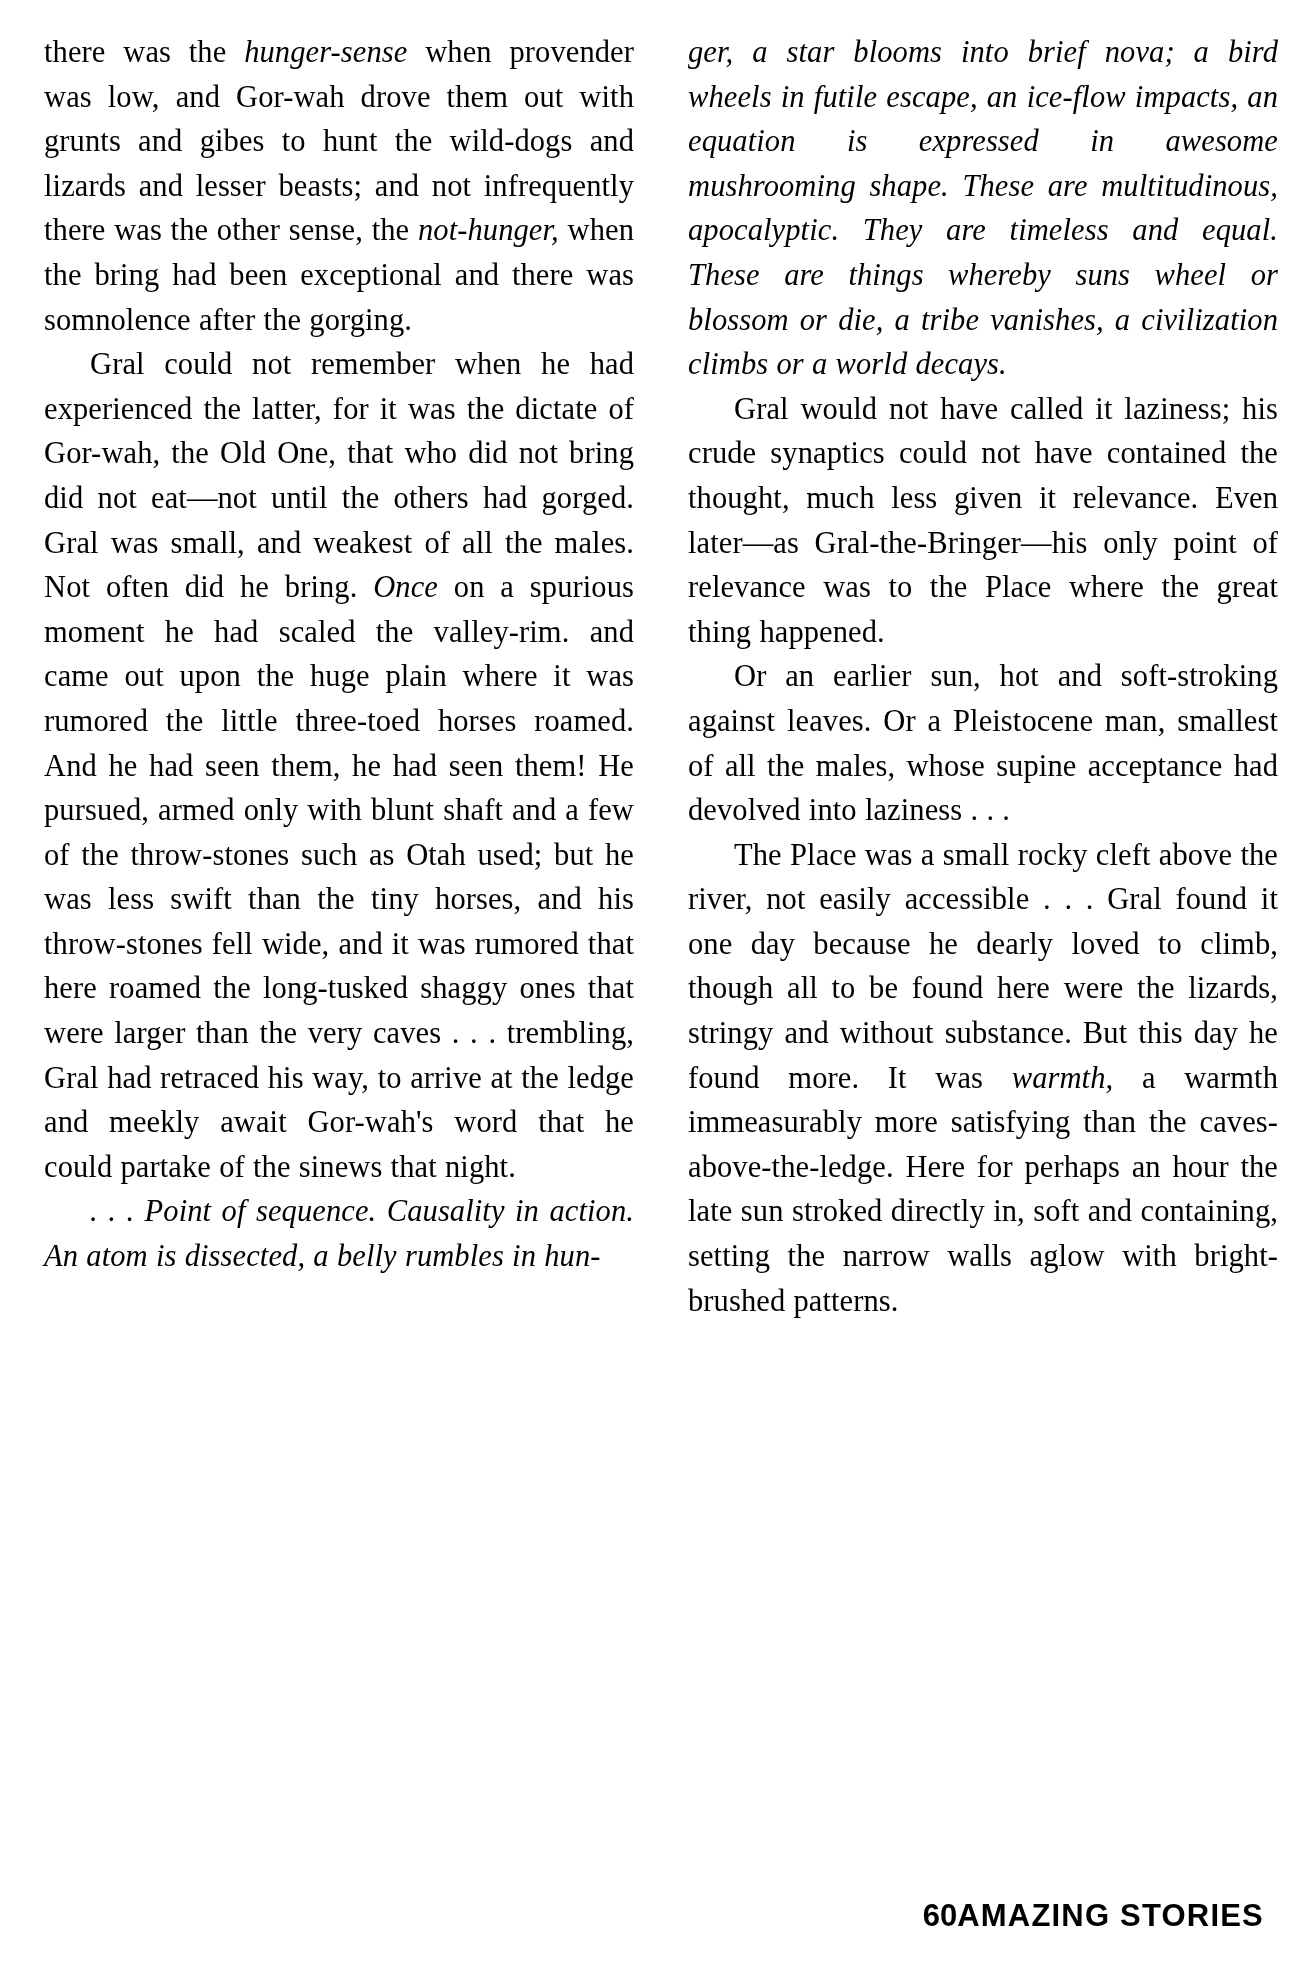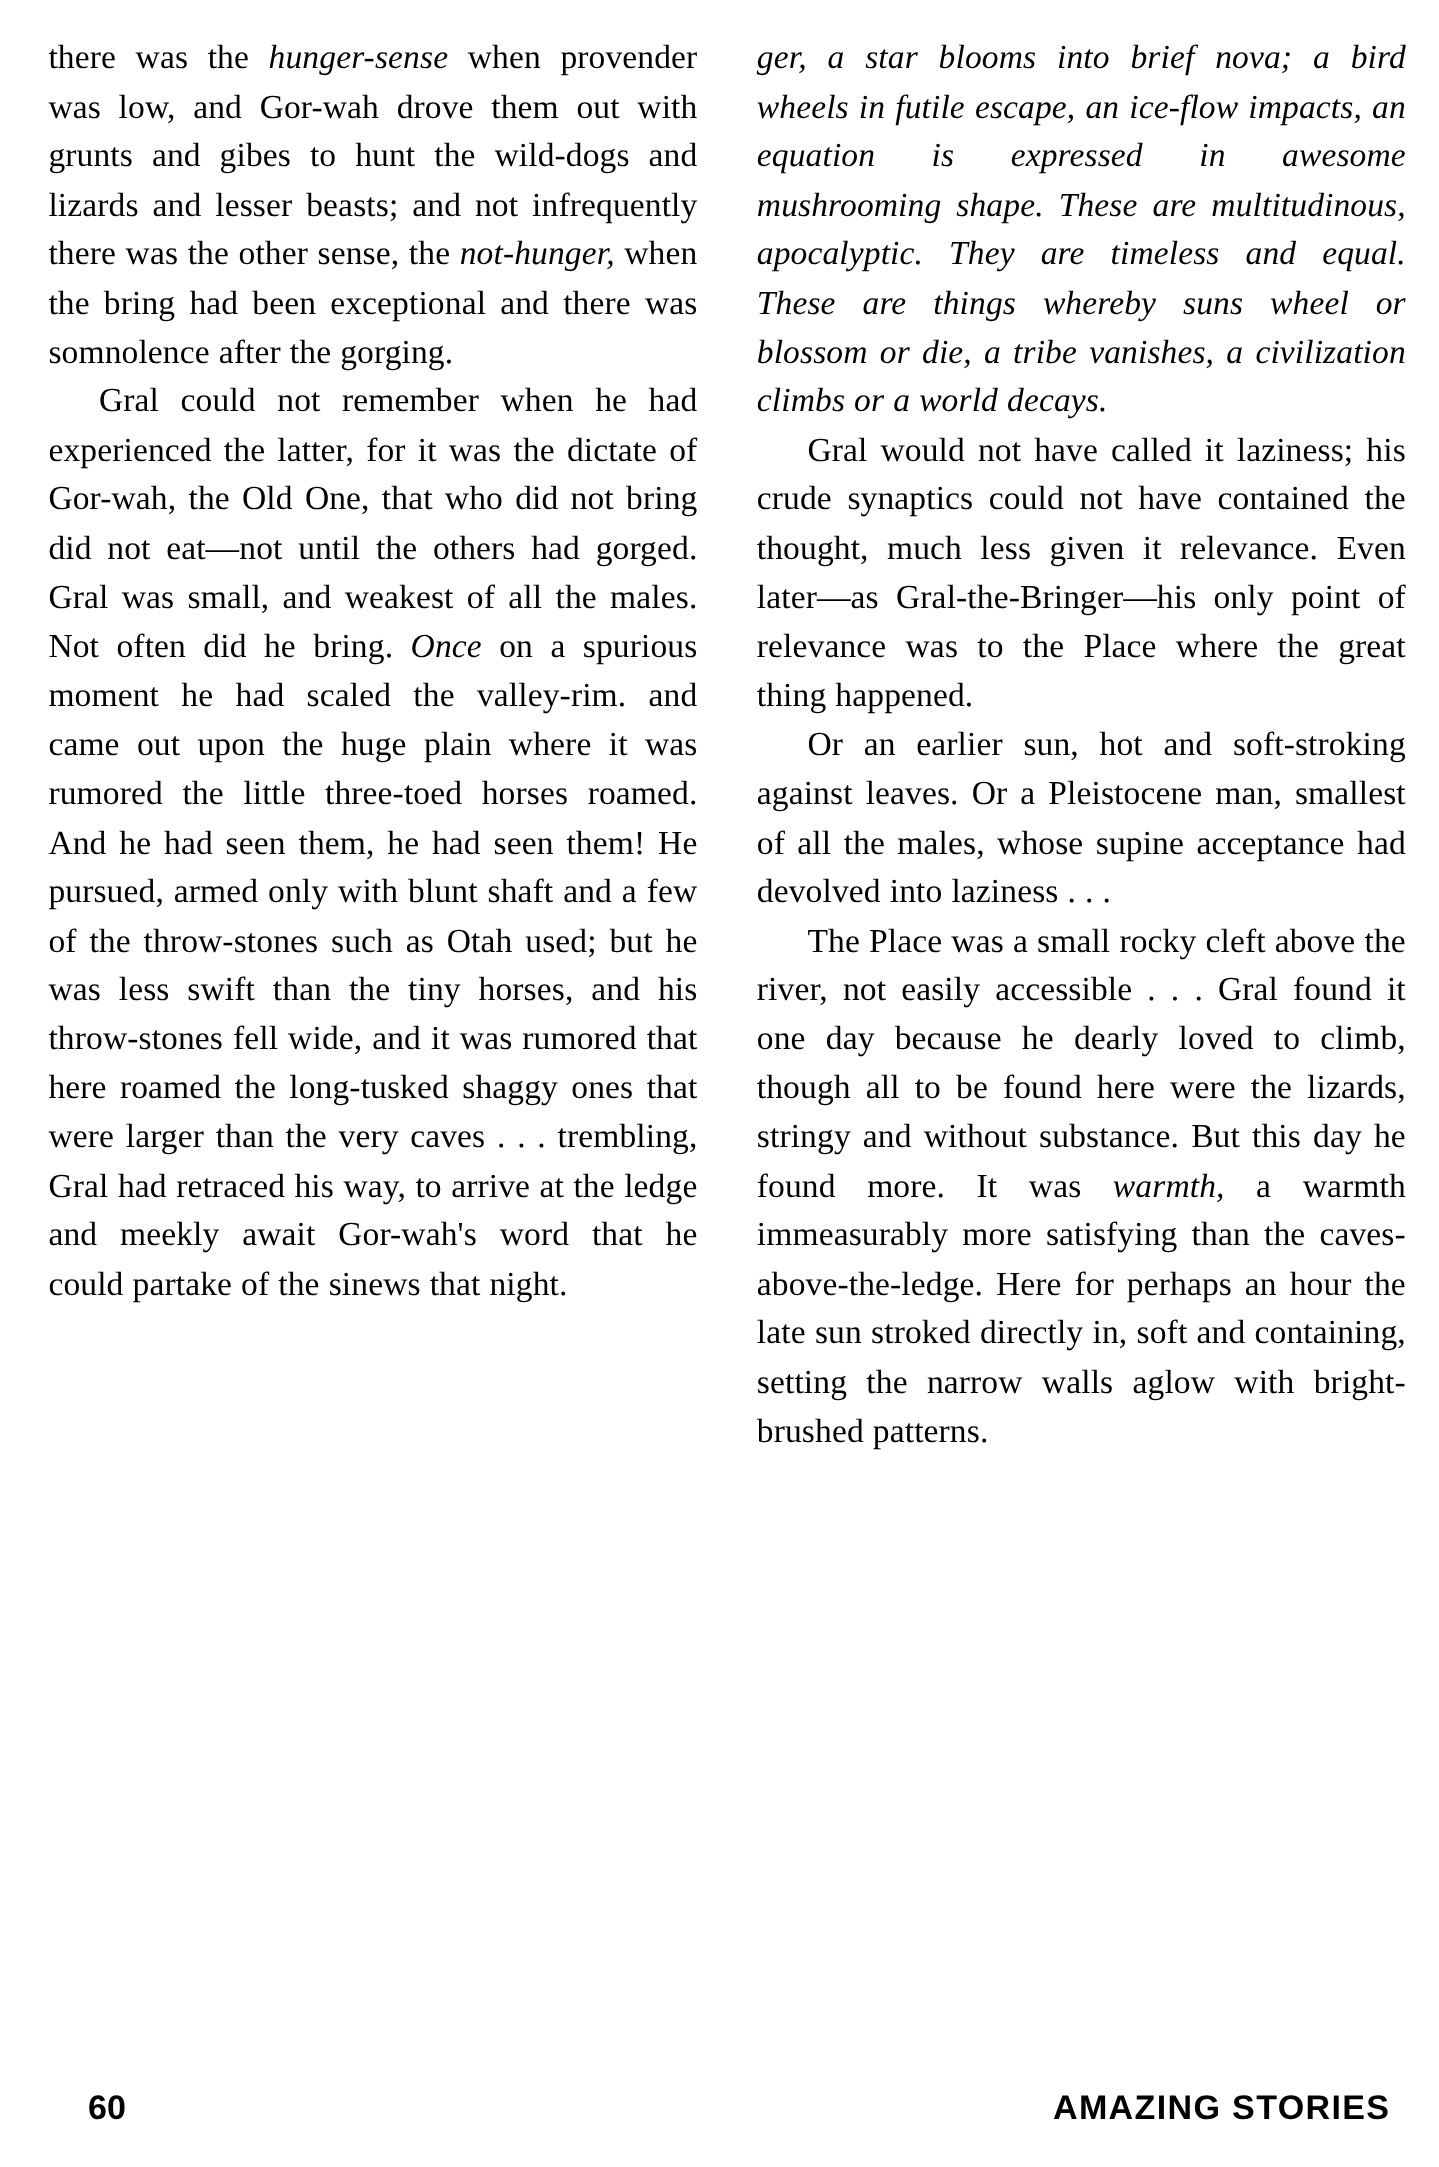--- a/index.html
+++ b/index.html
@@ -52,21 +52,21 @@
     font-style: italic;
   }
   .ital-run { font-style: italic; }
   .footer {
     position: absolute;
     left: 44px;
     right: 44px;
     bottom: 36px;
     display: flex;
     flex-direction: row;
-    justify-content: space-between;
+    justify-content: flex-end;
     align-items: flex-end;
     margin-left: 36px;
   }
   .folio {
     font-family: "Liberation Sans", sans-serif;
     font-weight: bold;
     font-size: 31px;
     letter-spacing: 0px;
   }
   .mag {
@@ -77,20 +77,21 @@
   }
 </style>
 </head>
 <body>
 
 <div class="page">
   <div class="columns">
     <div class="col" id="left-col">
         <p>there was the <span class="ital-run">hunger-sense</span> when provender was low, and Gor-wah drove them out with grunts and gibes to hunt the wild-dogs and lizards and lesser beasts; and not infrequently there was the other sense, the <span class="ital-run">not-hunger,</span> when the bring had been exceptional and there was somnolence after the gorging.</p>
         <p class="indent">Gral could not remember when he had experienced the latter, for it was the dictate of Gor-wah, the Old One, that who did not bring did not eat—not until the others had gorged. Gral was small, and weakest of all the males. Not often did he bring. <span class="ital-run">Once</span> on a spurious moment he had scaled the valley-rim. and came out upon the huge plain where it was rumored the little three-toed horses roamed. And he had seen them, he had seen them! He pursued, armed only with blunt shaft and a few of the throw-stones such as Otah used; but he was less swift than the tiny horses, and his throw-stones fell wide, and it was rumored that here roamed the long-tusked shaggy ones that were larger than the very caves . . . trembling, Gral had retraced his way, to arrive at the ledge and meekly await Gor-wah's word that he could partake of the sinews that night.</p>
+        <p class="ital indent">. . . Point of sequence. Causality in action. An atom is dissected, a belly rumbles in hun-</p>
       </div>
     <div class="col" id="right-col">
         <p class="ital">ger, a star blooms into brief nova; a bird wheels in futile escape, an ice-flow impacts, an equation is expressed in awesome mushrooming shape. These are multitudinous, apocalyptic. They are timeless and equal. These are things whereby suns wheel or blossom or die, a tribe vanishes, a civilization climbs or a world decays.</p>
         <p class="indent">Gral would not have called it laziness; his crude synaptics could not have contained the thought, much less given it relevance. Even later—as Gral-the-Bringer—his only point of relevance was to the Place where the great thing happened.</p>
         <p class="indent">Or an earlier sun, hot and soft-stroking against leaves. Or a Pleistocene man, smallest of all the males, whose supine acceptance had devolved into laziness . . .</p>
         <p class="indent">The Place was a small rocky cleft above the river, not easily accessible . . . Gral found it one day because he dearly loved to climb, though all to be found here were the lizards, stringy and without substance. But this day he found more. It was <span class="ital-run">warmth,</span> a warmth immeasurably more satisfying than the caves-above-the-ledge. Here for perhaps an hour the late sun stroked directly in, soft and containing, setting the narrow walls aglow with bright-brushed patterns.</p>
       </div>
   </div>
   <div class="footer">
     <div class="folio">60</div>

